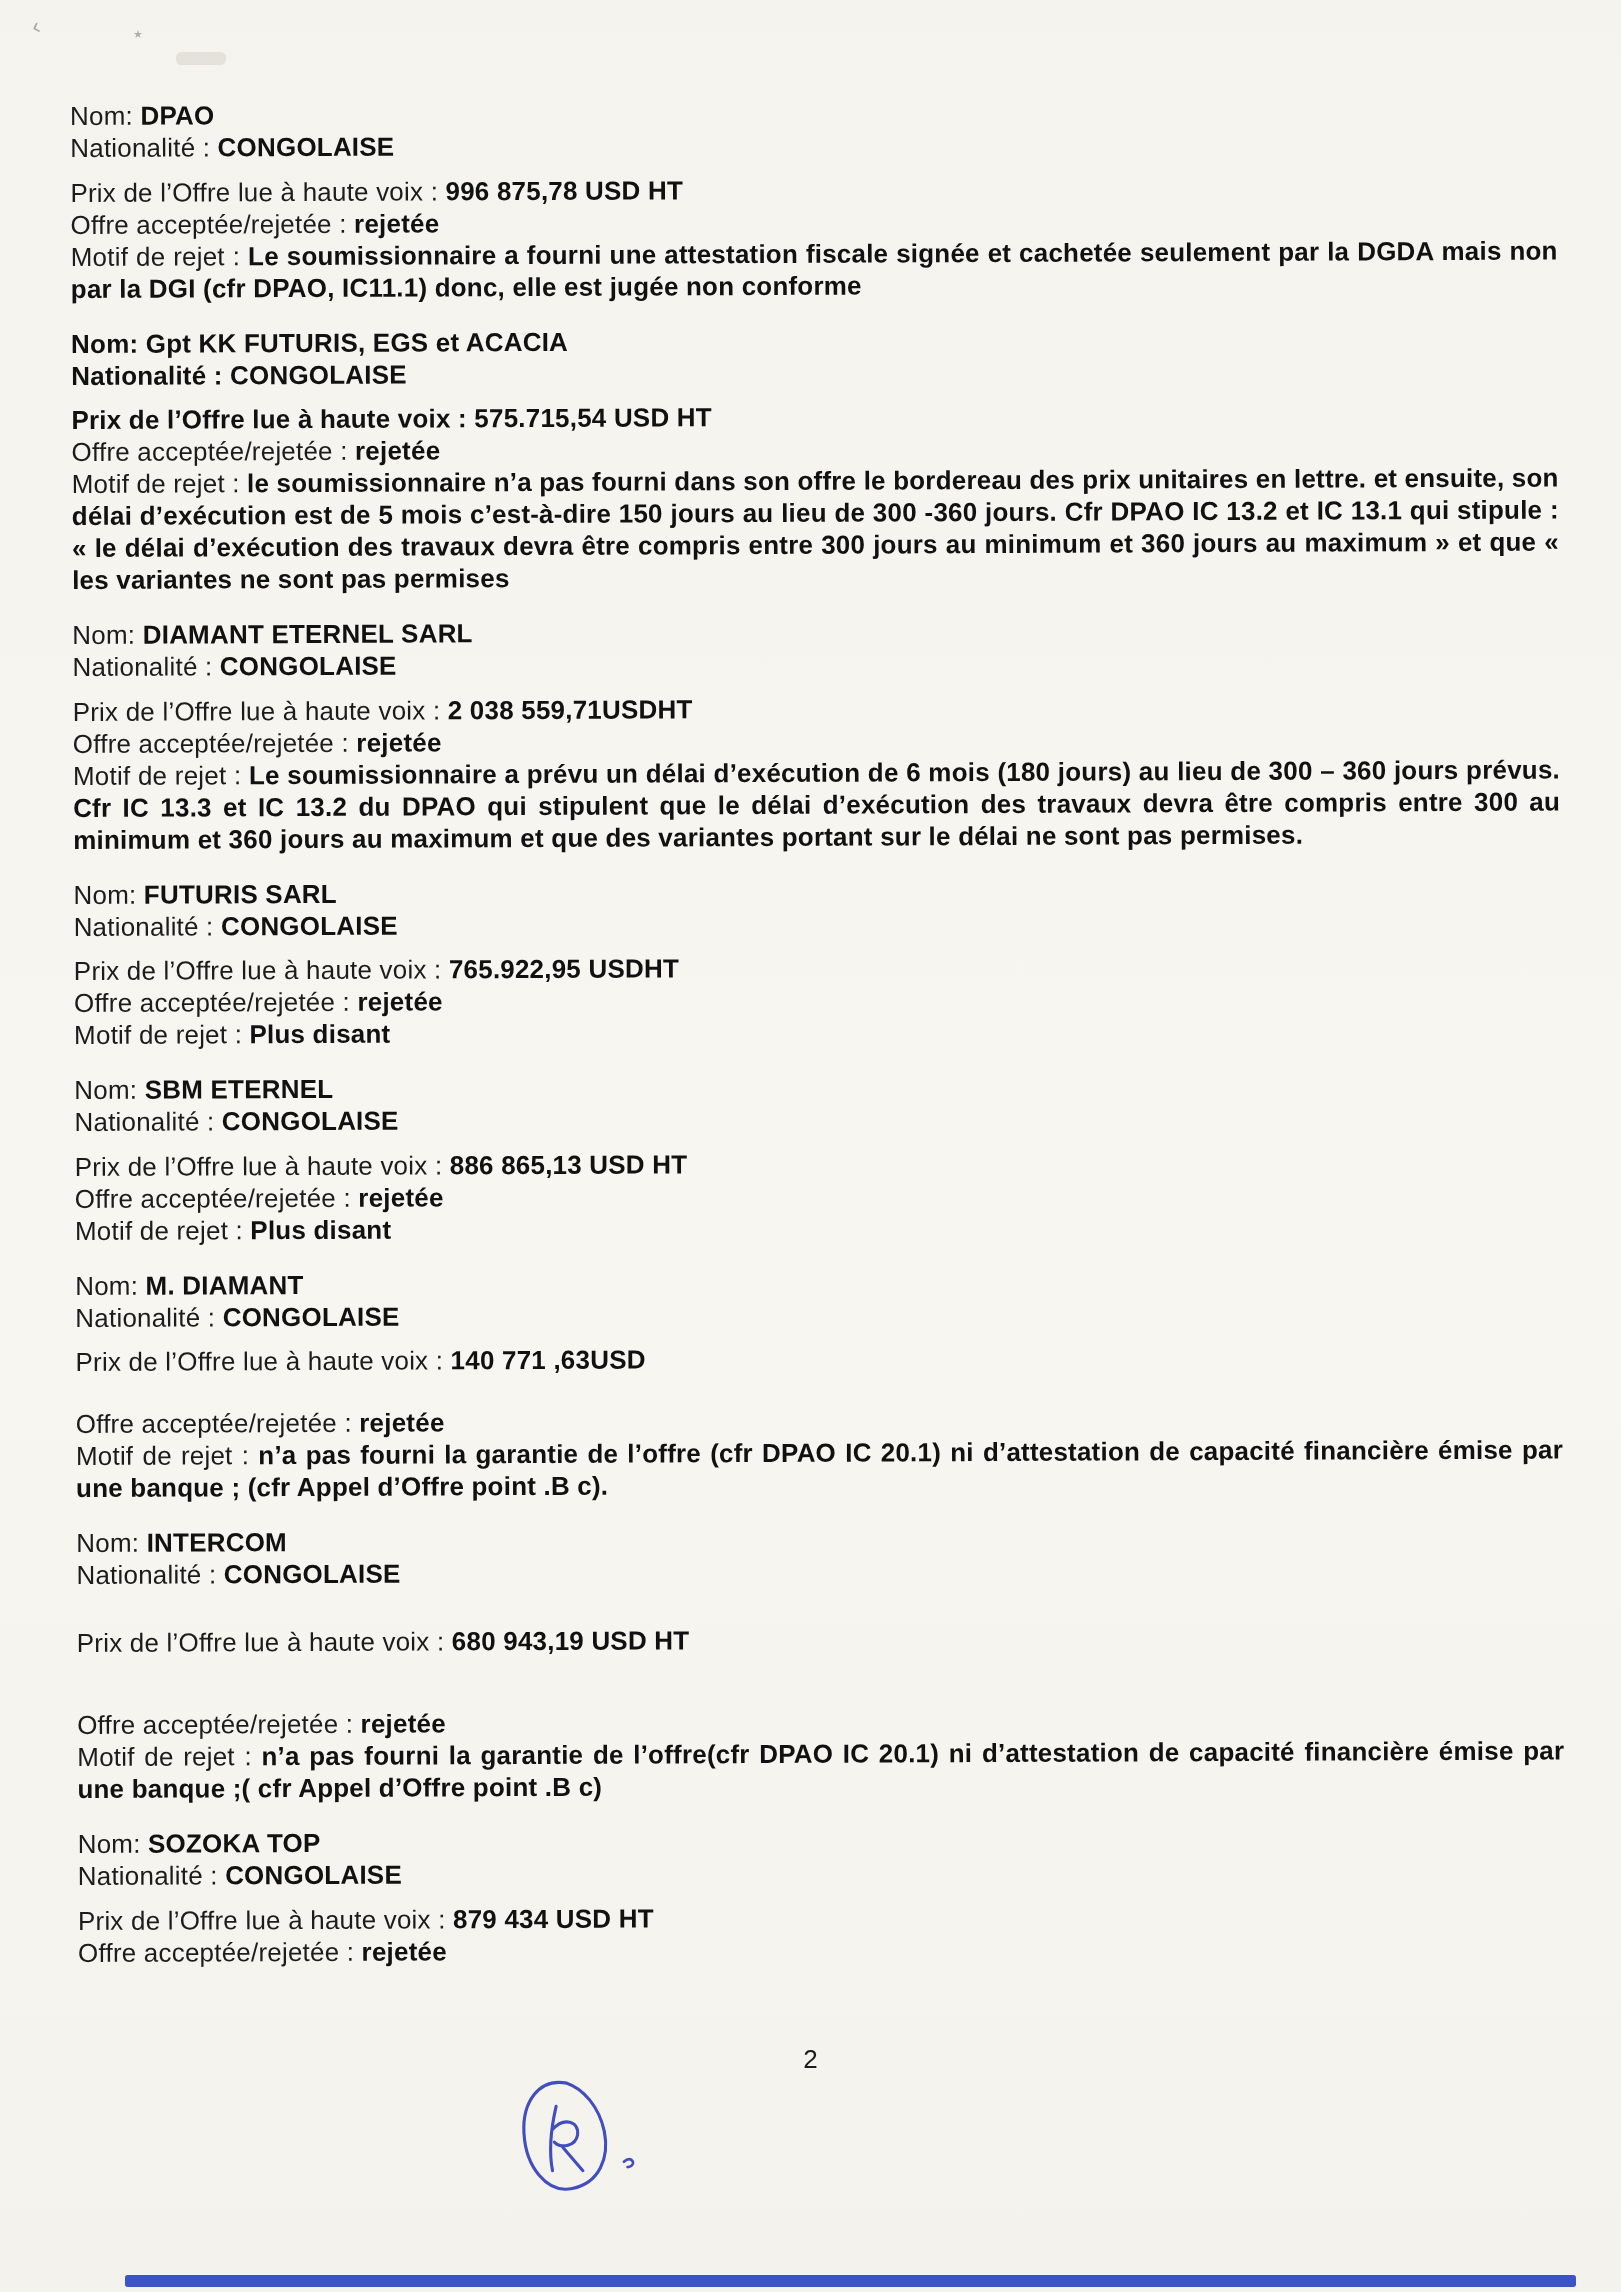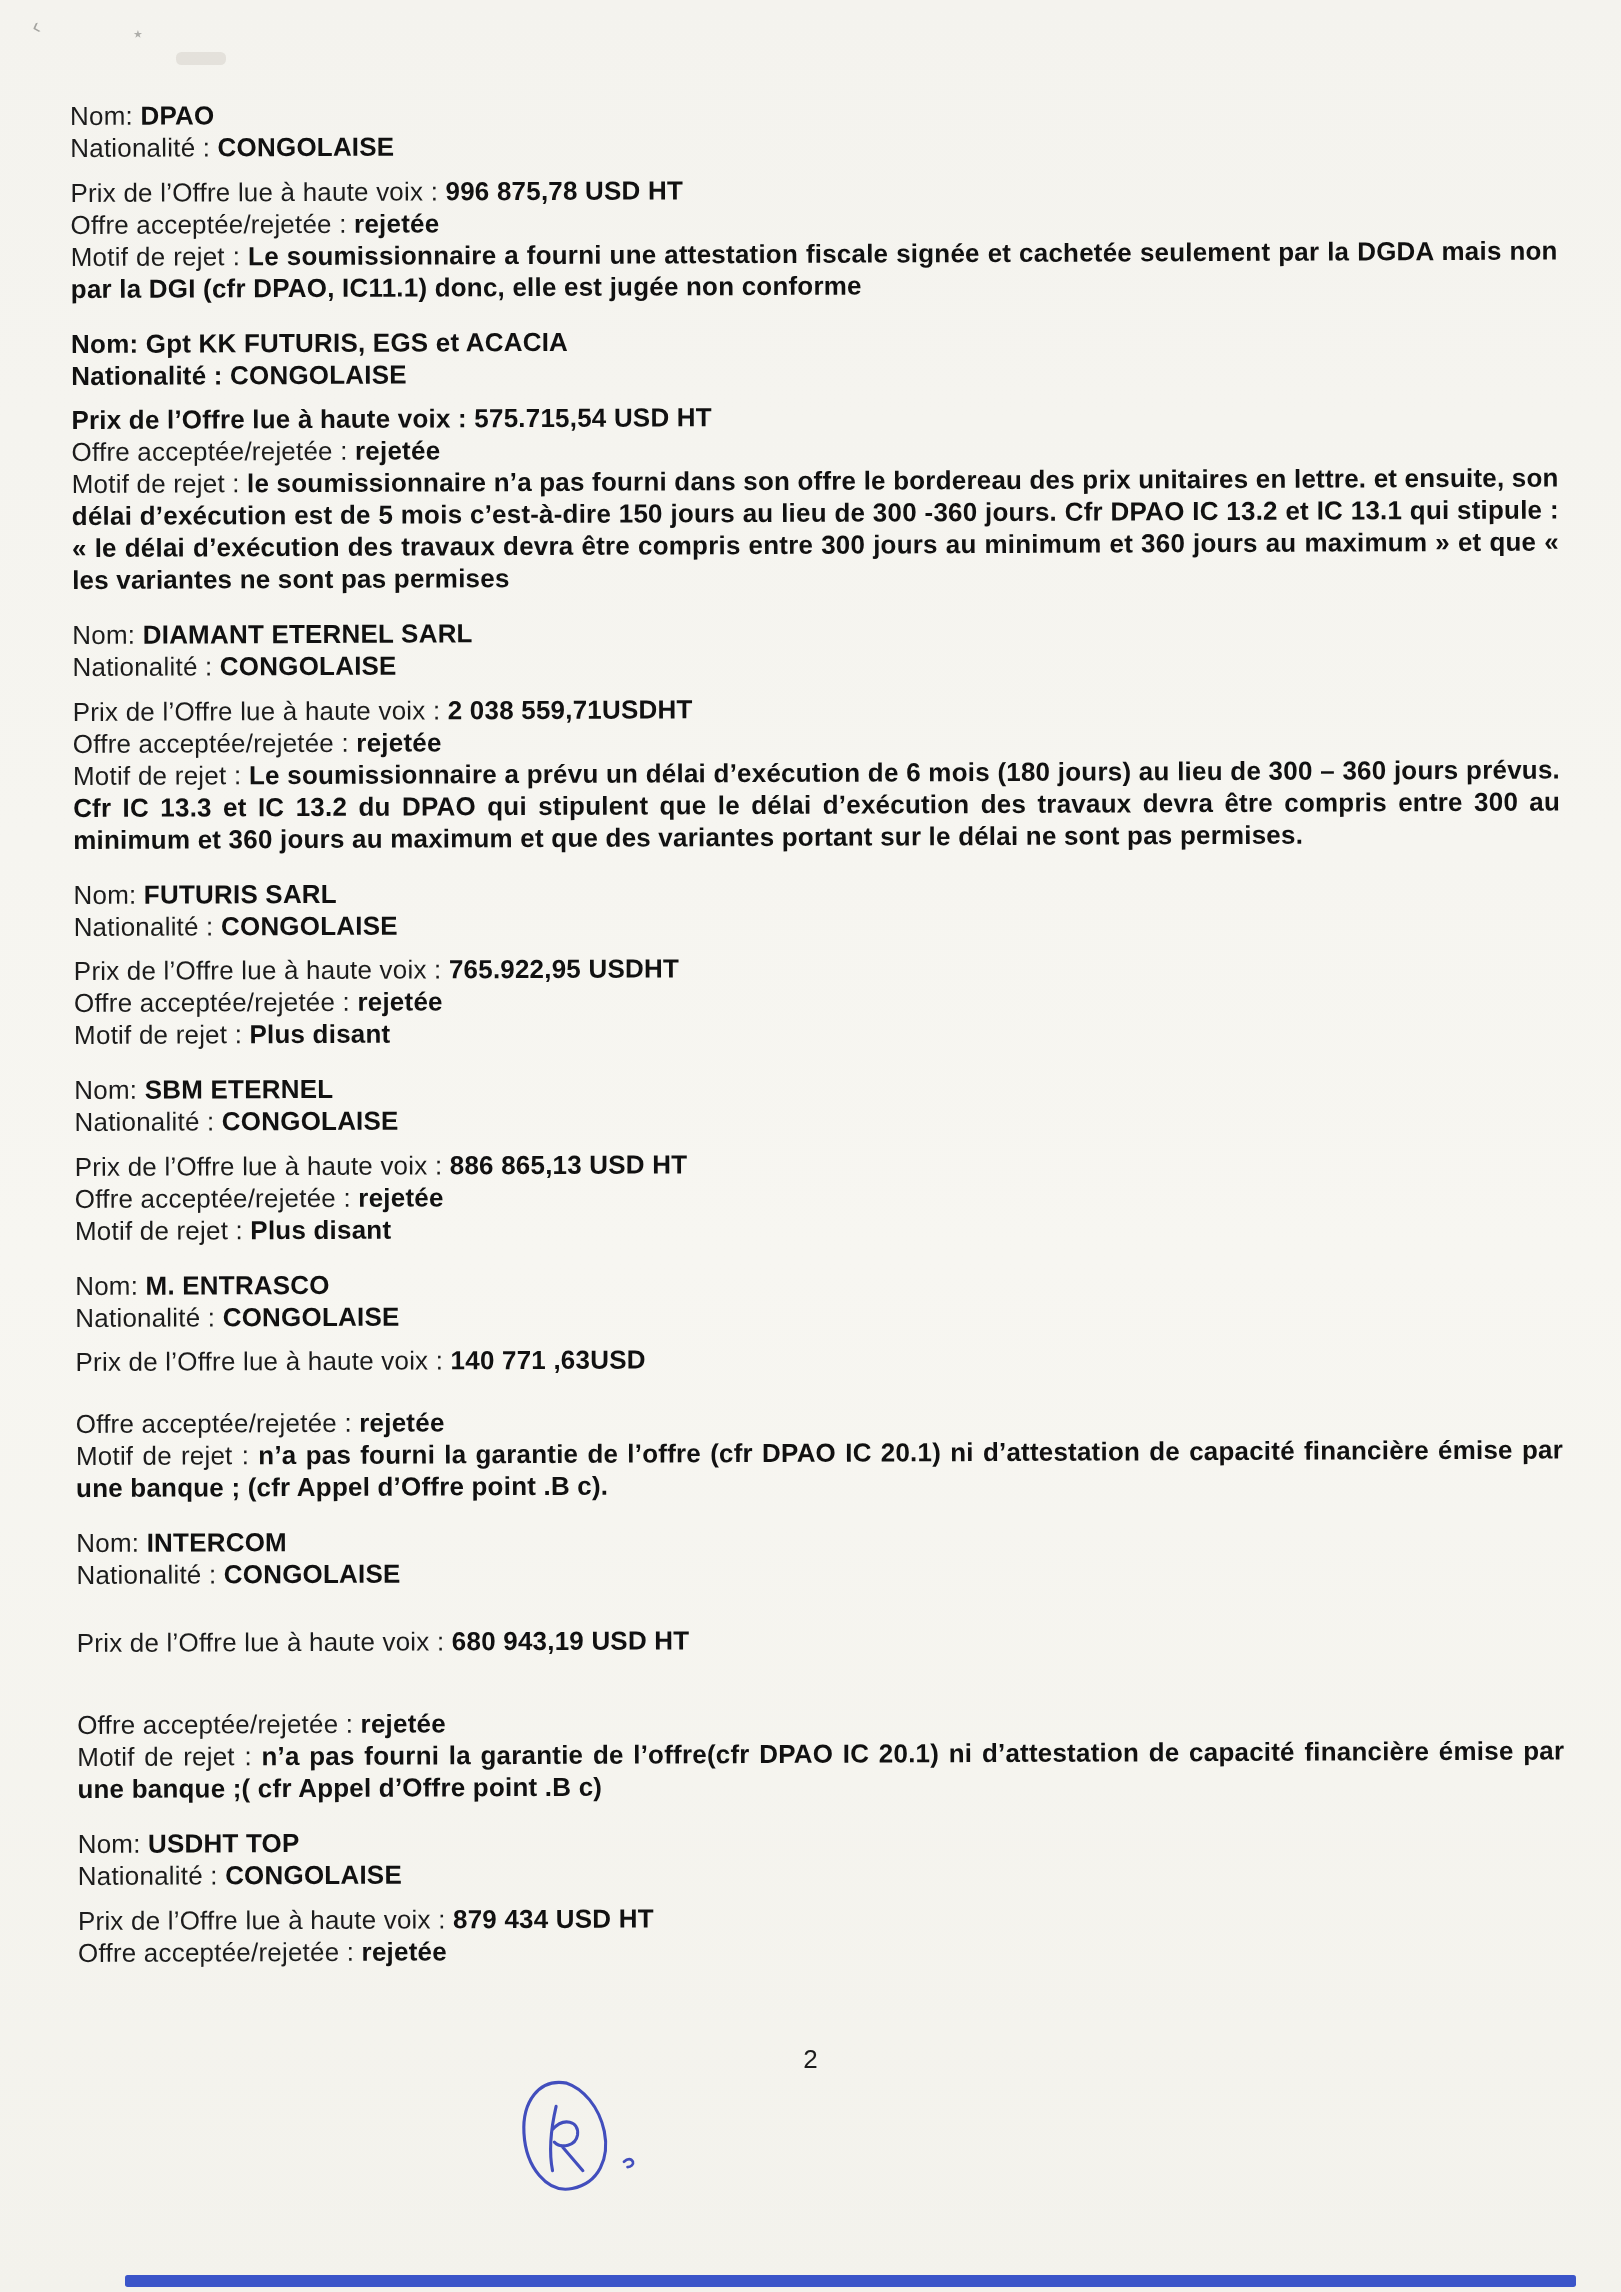--- a/index.html
+++ b/index.html
@@ -123,37 +123,37 @@
 
     <section class="entry">
       <p class="line head"><span class="lbl">Nom:</span> <span class="val">SBM ETERNEL</span></p>
       <p class="line head"><span class="lbl">Nationalité :</span> <span class="val">CONGOLAISE</span></p>
       <p class="line prix"><span class="lbl">Prix de l’Offre lue à haute voix :</span> <span class="val">886 865,13 USD HT</span></p>
       <p class="line offre"><span class="lbl">Offre acceptée/rejetée :</span> <span class="val">rejetée</span></p>
       <p class="line motif"><span class="lbl">Motif de rejet :</span> <span class="val">Plus disant</span></p>
     </section>
 
     <section class="entry">
-      <p class="line head"><span class="lbl">Nom:</span> <span class="val">M. ENTRASCO</span></p>
+      <p class="line head"><span class="lbl">Nom:</span> <span class="val">M. DIAMANT</span></p>
       <p class="line head"><span class="lbl">Nationalité :</span> <span class="val">CONGOLAISE</span></p>
       <p class="line prix"><span class="lbl">Prix de l’Offre lue à haute voix :</span> <span class="val">140 771 ,63USD</span></p>
       <p class="line offre gap-before"><span class="lbl">Offre acceptée/rejetée :</span> <span class="val">rejetée</span></p>
       <p class="line motif"><span class="lbl">Motif de rejet :</span> <span class="val">n’a pas fourni la garantie de l’offre (cfr DPAO IC 20.1) ni d’attestation de capacité financière émise par une banque ; (cfr Appel d’Offre point .B c).</span></p>
     </section>
 
     <section class="entry">
       <p class="line head"><span class="lbl">Nom:</span> <span class="val">INTERCOM</span></p>
       <p class="line head"><span class="lbl">Nationalité :</span> <span class="val">CONGOLAISE</span></p>
       <p class="line prix gap-lg"><span class="lbl">Prix de l’Offre lue à haute voix :</span> <span class="val">680 943,19 USD HT</span></p>
       <p class="line offre gap-before-lg"><span class="lbl">Offre acceptée/rejetée :</span> <span class="val">rejetée</span></p>
       <p class="line motif"><span class="lbl">Motif de rejet :</span> <span class="val">n’a pas fourni la garantie de l’offre(cfr DPAO IC 20.1)  ni d’attestation de capacité financière émise par une banque ;( cfr Appel d’Offre point .B c)</span></p>
     </section>
 
     <section class="entry">
-      <p class="line head"><span class="lbl">Nom:</span> <span class="val">USDHT TOP</span></p>
+      <p class="line head"><span class="lbl">Nom:</span> <span class="val">SOZOKA TOP</span></p>
       <p class="line head"><span class="lbl">Nationalité :</span> <span class="val">CONGOLAISE</span></p>
       <p class="line prix"><span class="lbl">Prix de l’Offre lue à haute voix :</span> <span class="val">879 434 USD HT</span></p>
       <p class="line offre"><span class="lbl">Offre acceptée/rejetée :</span> <span class="val">rejetée</span></p>
     </section>
 
   </div>
 
   <div class="page-number">2</div>
 
   <svg class="signature" viewBox="0 0 150 140" fill="none" xmlns="http://www.w3.org/2000/svg">

